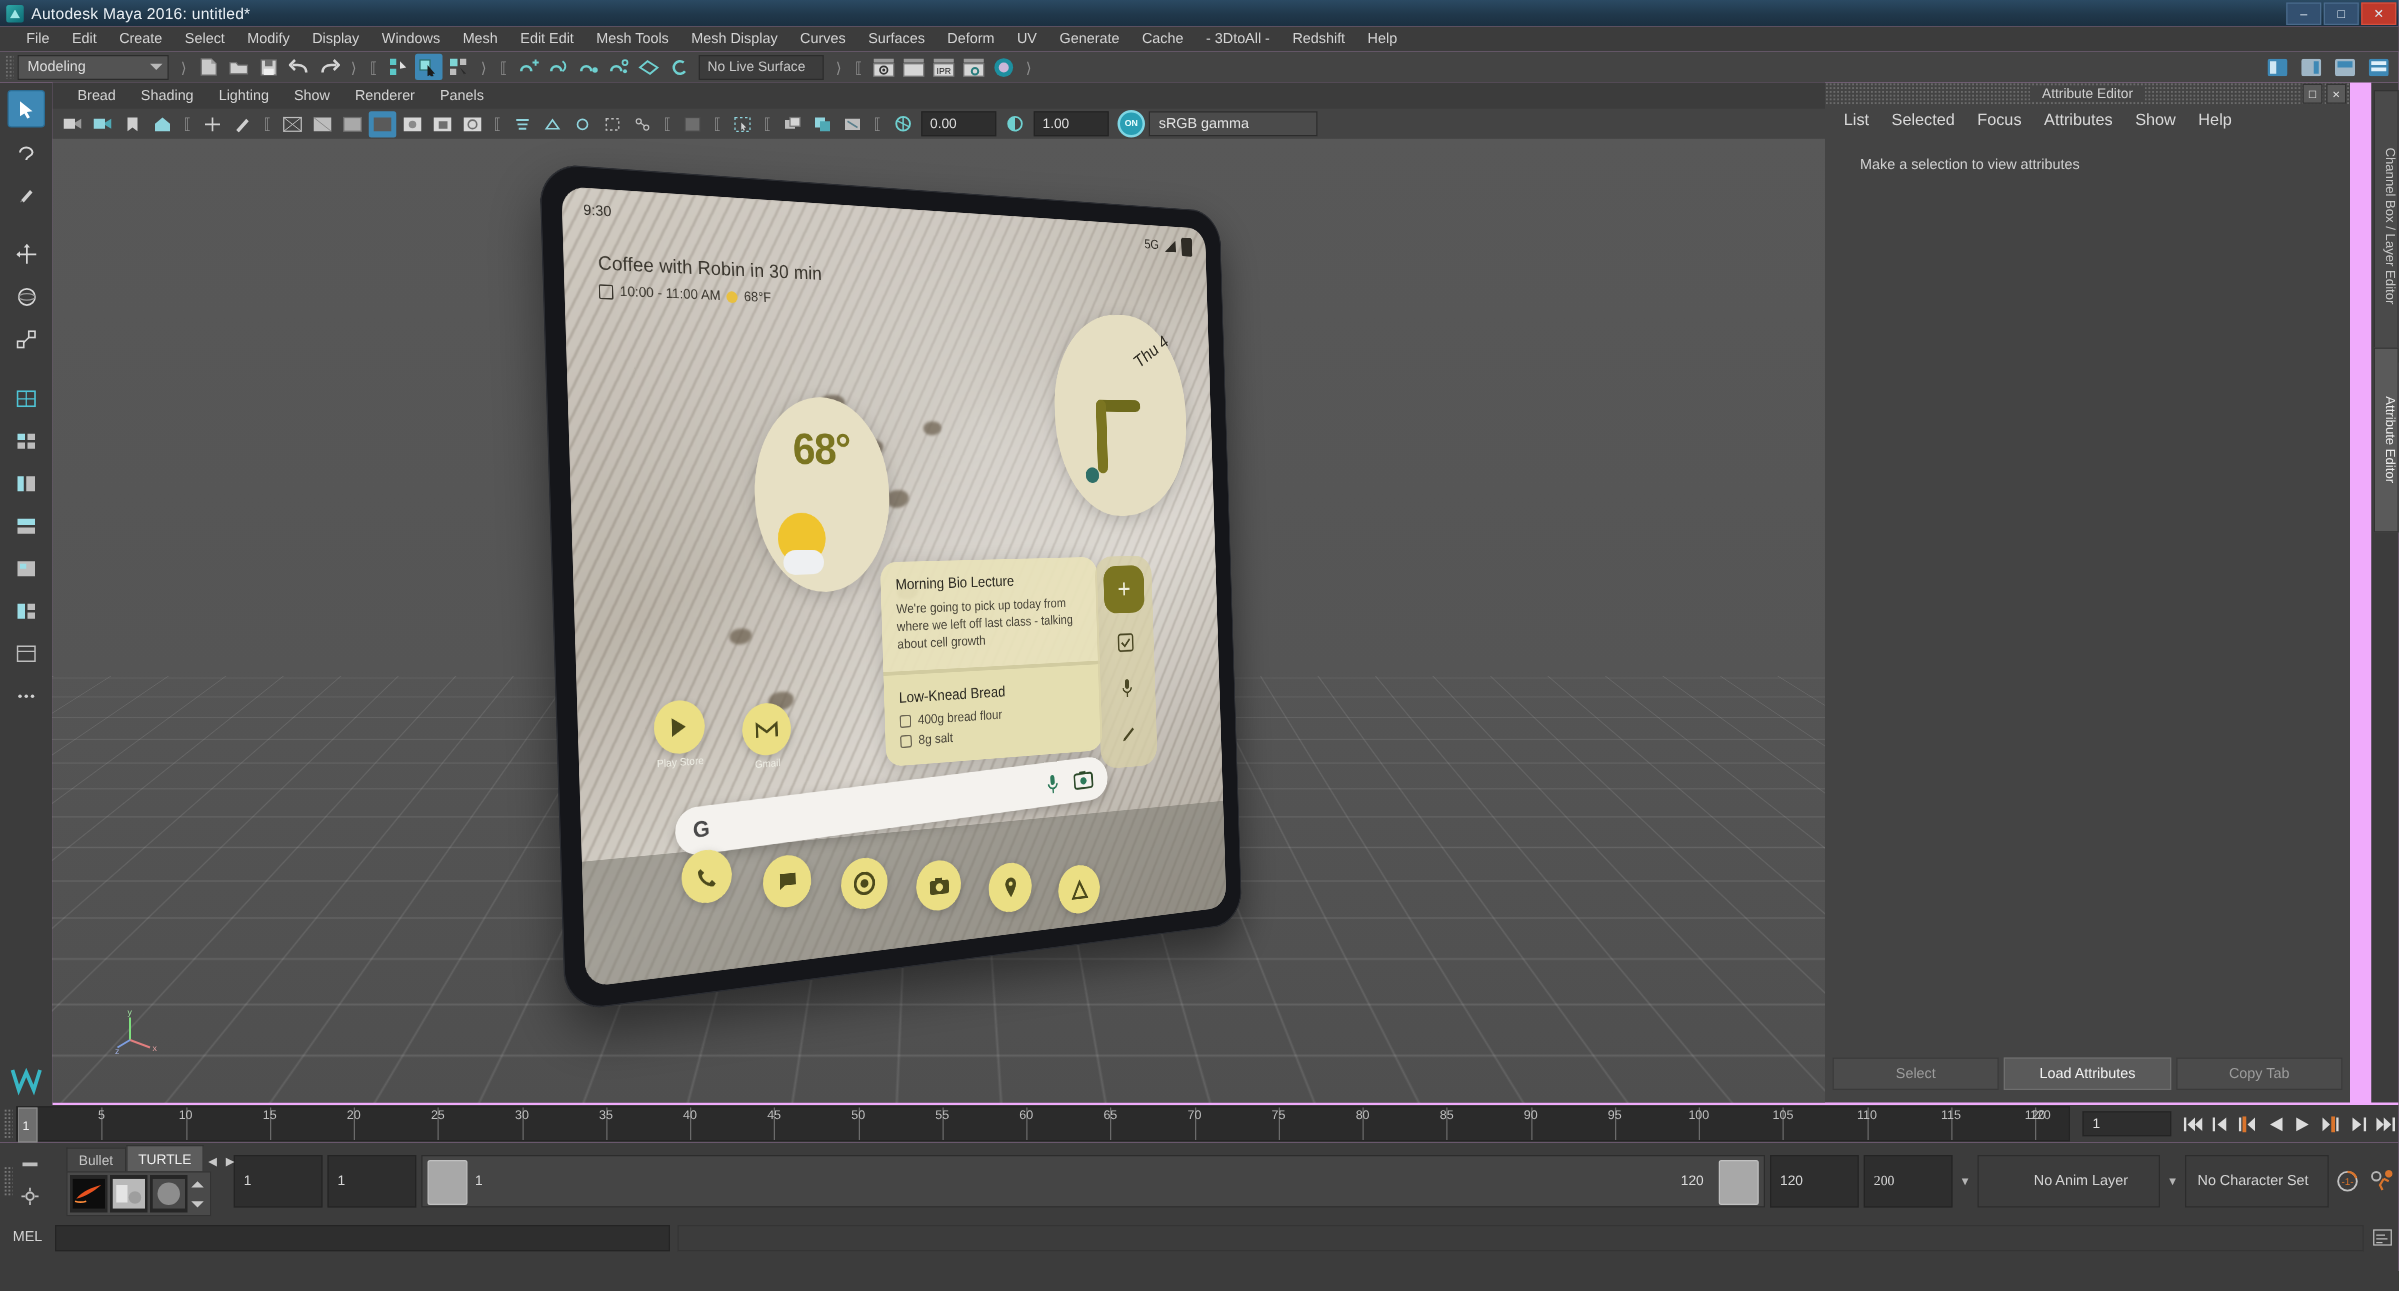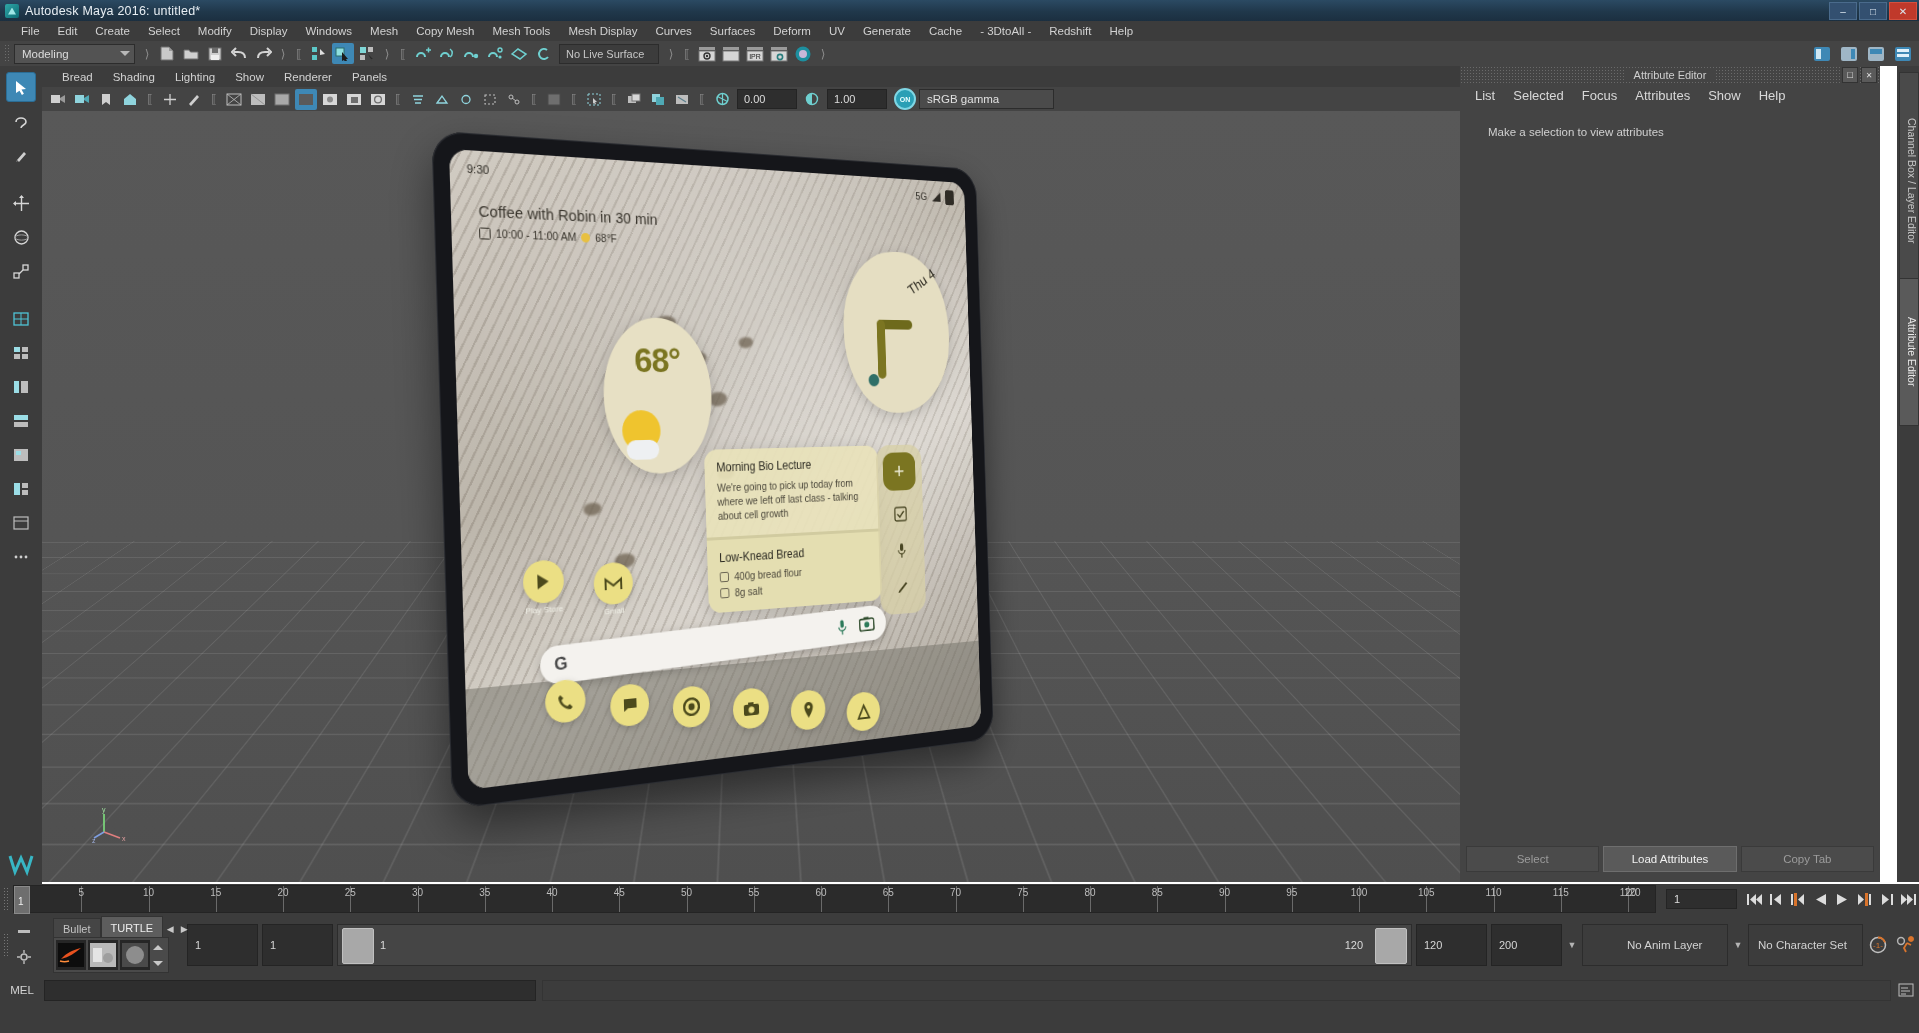--- a/index.html
+++ b/index.html
@@ -1,17 +1,17 @@
 <!DOCTYPE html>
 <html><head>
 <meta charset="utf-8">
 <style>
   html,body{margin:0;padding:0;background:#3d3d3d;}
   body{width:1919px;height:1033px;overflow:hidden;font-family:"Liberation Sans",sans-serif;color:#c8c8c8;font-size:12px;}
-  #app{position:relative;width:1919px;height:1033px;background:#ffffff;}
+  #app{position:relative;width:1919px;height:1033px;background:#f0abfc;}
 
   
   .titlebar{position:absolute;left:0;top:0;width:1919px;height:21px;
     background:linear-gradient(180deg,#2b4a63 0%,#20384b 55%,#1b2f40 100%);
     display:flex;align-items:center;}
   .tb-logo{width:14px;height:14px;margin-left:5px;margin-right:6px;
     background:linear-gradient(135deg,#2fa8a8,#0d6b74);border-radius:2px;position:relative;}
   .tb-logo:after{content:"";position:absolute;left:3px;top:4px;width:8px;height:7px;
     background:#9fe6e6;clip-path:polygon(0 100%,50% 0,100% 100%);}
   .tb-title{font-size:12.5px;color:#e8eef3;letter-spacing:.2px;}
@@ -239,21 +239,21 @@
 
   <div class="menubar" id="menubar">
       <div class="mi">File</div>
       <div class="mi">Edit</div>
       <div class="mi">Create</div>
       <div class="mi">Select</div>
       <div class="mi">Modify</div>
       <div class="mi">Display</div>
       <div class="mi">Windows</div>
       <div class="mi">Mesh</div>
-      <div class="mi">Copy Mesh</div>
+      <div class="mi">Edit Edit</div>
       <div class="mi">Mesh Tools</div>
       <div class="mi">Mesh Display</div>
       <div class="mi">Curves</div>
       <div class="mi">Surfaces</div>
       <div class="mi">Deform</div>
       <div class="mi">UV</div>
       <div class="mi">Generate</div>
       <div class="mi">Cache</div>
       <div class="mi">- 3DtoAll -</div>
       <div class="mi">Redshift</div>
@@ -1056,21 +1056,21 @@
 
     <div class="rfield" style="width:62px;">1</div>
     <div class="rfield" style="width:62px;">1</div>
     <div class="rtrack">
       <div class="rhandle" style="left:4px;"></div>
       <div class="rlabel" style="left:42px;">1</div>
       <div class="rlabel" style="right:48px;">120</div>
       <div class="rhandle" style="right:4px;"></div>
     </div>
     <div class="rfield" style="width:62px;">120</div>
-    <div class="rfield" style="width:62px;">200</div>
+    <div class="rfield" style="width:62px;font-family:Liberation Serif, serif;">200</div>
     <div class="rarrow">▼</div>
     <div class="rcombo" style="width:100px;padding-left:44px;">No Anim Layer</div>
     <div class="rarrow">▼</div>
     <div class="rcombo" style="width:104px;">No Character Set</div>
     <div style="width:26px;display:flex;justify-content:center;">
       <svg width="20" height="20" viewBox="0 0 20 20">
           <circle cx="10" cy="10" r="7.5" fill="none" stroke="#c0c0c0" stroke-width="1.5"></circle>
           <path d="M10 2.5a7.5 7.5 0 017 5" stroke="#d9742c" stroke-width="1.8" fill="none"></path>
           <text x="10" y="13" font-size="8" text-anchor="middle" fill="#d9742c" font-family="Liberation Sans">-1-</text>
         </svg>

